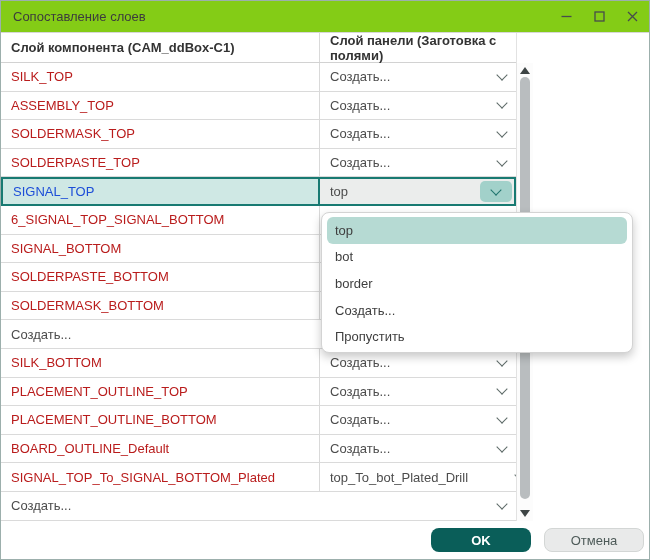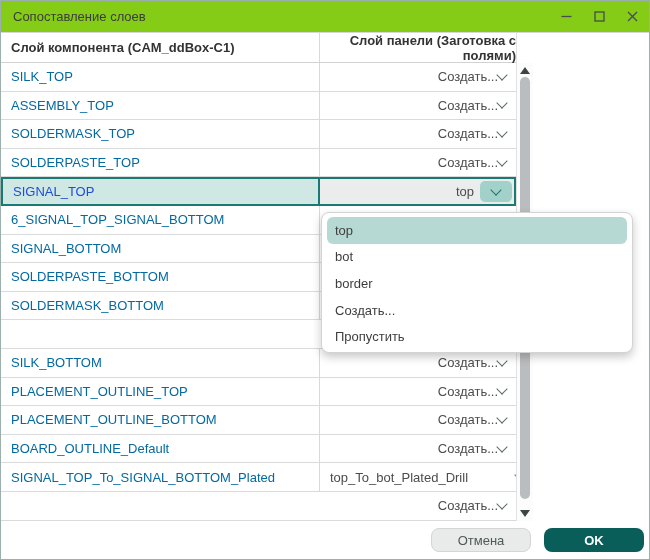--- a/index.html
+++ b/index.html
@@ -12,30 +12,30 @@
   
   .titlebar{ height:32px; flex:none; background:#84cc16; border-bottom:1px solid #d7d7d7;
              display:flex; align-items:center; padding:0 0 0 12px; }
   .title{ color:#3c3c3c; }
   .win-controls{ margin-left:auto; display:flex; align-items:center; height:100%; }
   .win-btn{ width:33px; height:100%; border:none; background:transparent; display:flex;
             align-items:center; justify-content:center; cursor:pointer; color:#474c4c; }
 
   
   .content{ flex:none; height:488px; display:flex; }
-  .table-col{ width:516px; flex:none; display:flex; flex-direction:column; border-right:1px solid #e2e2e2;text-align:right; }
+  .table-col{ width:516px; flex:none; display:flex; flex-direction:column; border-right:1px solid #e2e2e2; }
   .thead{ height:30px; flex:none; display:flex; border-bottom:1px solid #d2d2d2; font-weight:700; color:#333; }
   .th{ display:flex; align-items:center; }
   .th-left{ width:319px; padding-left:10px; border-right:1px solid #d9d9d9; }
   .th-right{ flex:1; padding-left:10px; }
 
   .tbody{ height:458px; overflow:hidden; }
   .row{ height:28.6px; display:flex; border-bottom:1px solid #dadada; background:#fff; }
   .cell-left{ width:319px; flex:none; display:flex; align-items:center; padding-left:10px;
-              border-right:1px solid #d9d9d9; color:#0369a1; white-space:nowrap; overflow:hidden; }
+              border-right:1px solid #d9d9d9; color:#b91c1c; white-space:nowrap; overflow:hidden; }
   .cell-right{ flex:1; display:flex; align-items:center; padding:0 10px; color:#4c4c4c; cursor:pointer; }
   .combo-text{ flex:1; white-space:nowrap; overflow:hidden; }
   .chev{ width:8px; height:8px; border-right:1.4px solid #5d6a68; border-bottom:1.4px solid #5d6a68;
          transform:rotate(45deg); margin-top:-4px; flex:none; }
 
   
   .row.selected{ border:2px solid #187a72; }
   .row.selected .cell-left{ background:#cfe8e4; border-right:2px solid #187a72; width:317px; color:#1d4ed8; }
   .row.selected .cell-right{ background:#ebedec; position:relative; padding-right:40px; cursor:default; }
   .combo-pill{ position:absolute; right:2px; top:2px; bottom:2px; width:32px; background:#a2d1ca;
@@ -254,22 +254,22 @@
       <div class="scroll-spacer"></div>
       <div class="scrollbar">
         <div class="sb-arrow up"></div>
         <div class="sb-thumb"></div>
         <div class="sb-arrow down"></div>
       </div>
     </div>
   </div>
 
   <div class="bottombar">
+    <button class="btn btn-ok">OK</button>
     <button class="btn btn-cancel">Отмена</button>
-    <button class="btn btn-ok">OK</button>
   </div>
 
   <div class="popup">
     <div class="opt opt-selected">top</div>
     <div class="opt">bot</div>
     <div class="opt">border</div>
     <div class="opt">Создать...</div>
     <div class="opt">Пропустить</div>
   </div>
 

